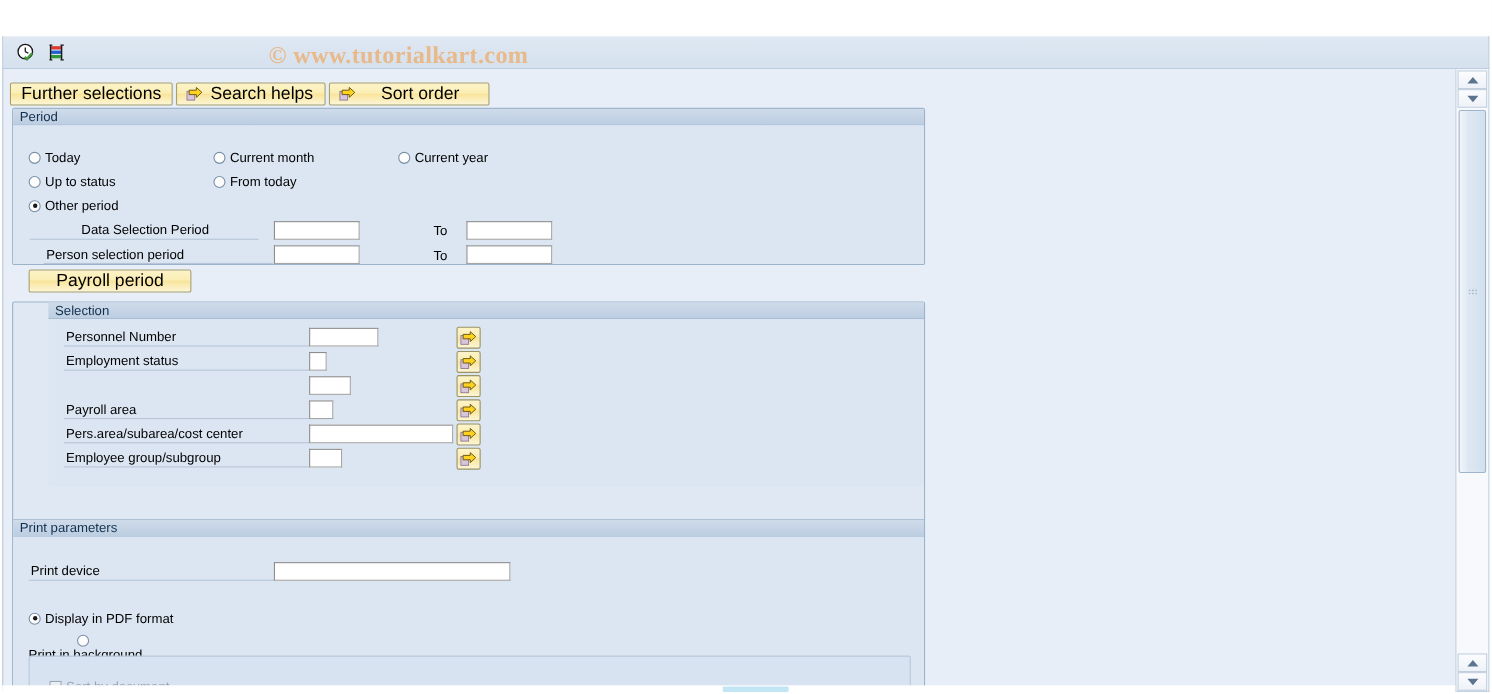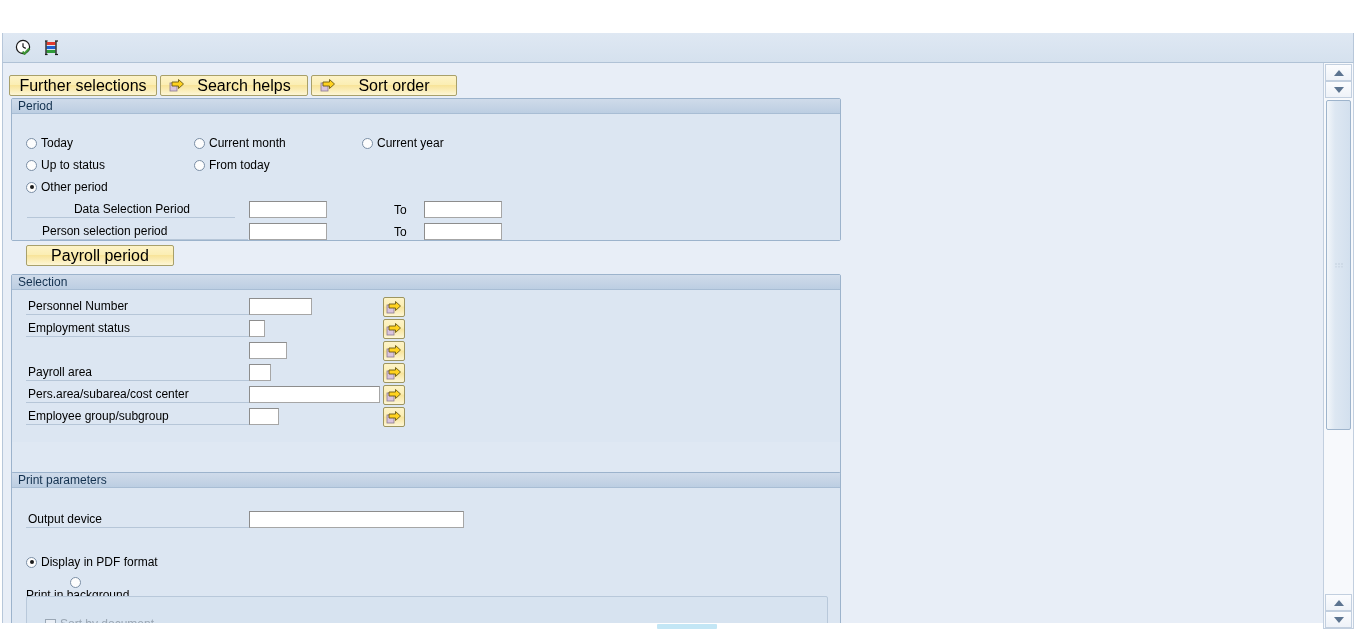--- a/index.html
+++ b/index.html
@@ -102,21 +102,21 @@
     display: inline-flex;
     align-items: center;
     justify-content: center;
     padding: 0 8px;
     cursor: pointer;
     white-space: nowrap;
   }
   .sapbtn .lbl { flex: 1; text-align: center; }
   .sapbtn .arrow-ico { margin-right: 4px; flex: 0 0 auto; display:flex; }
   #btn-further { width: 148px; }
-  #btn-search  { width: 148px; }
+  #btn-search  { width: 136px; }
   #btn-sort    { width: 146px; }
 
   
   .group {
     position: absolute;
     left: 8px;
     width: 830px;
     border: 1px solid #9cb3cc;
     background: #dfe8f3;
     border-radius: 2px;
@@ -298,20 +298,21 @@
         <rect x="4.5" y="12" width="9" height="3" fill="#2f9a38"></rect>
         <line x1="4" y1="3" x2="4" y2="16.5" stroke="#1a1a1a" stroke-width="1.3"></line>
         <line x1="14" y1="3" x2="14" y2="16.5" stroke="#1a1a1a" stroke-width="1.3"></line>
         <line x1="3" y1="3" x2="5.6" y2="3" stroke="#1a1a1a" stroke-width="1.2"></line>
         <line x1="3" y1="16.5" x2="5.6" y2="16.5" stroke="#1a1a1a" stroke-width="1.2"></line>
         <line x1="13" y1="3" x2="16" y2="3" stroke="#1a1a1a" stroke-width="1.2"></line>
         <line x1="13" y1="16.5" x2="16" y2="16.5" stroke="#1a1a1a" stroke-width="1.2"></line>
       </svg>
     </span>
   </div>
+  <div class="watermark">© www.tutorialkart.com</div>
 
   <div class="content">
 
     <div class="btnrow">
       <div class="sapbtn" id="btn-further">
         <span class="lbl">Further selections</span>
       </div>
       <div class="sapbtn" id="btn-search">
         <span class="arrow-ico">
           <svg width="16" height="15" viewBox="0 0 16 15">
@@ -372,21 +373,21 @@
         <input class="finput" style="left: 237px; top: 109px; width: 78px;" value="">
         <div class="plain-label" style="left:382px; top:111px;">To</div>
         <input class="finput" style="left: 412px; top: 109px; width: 78px;" value="">
 
         <div class="sapbtn" style="position:absolute; left:14px; top:131px; width:148px; height:21px;">
           <span class="lbl">Payroll period</span>
         </div>
       </div>
     </div>
 
-    <div class="group" style="top:211px; height:202px;">
+    <div class="group" style="top:211px; height:202px;padding-left:32px;">
       <div class="group-hdr">Selection</div>
       <div class="group-body" style="height:152px;">
 
         <div class="flabel" style="left:14px; top:8px; width:224px;">Personnel Number</div>
         <input class="finput" style="left: 237px; top: 8px; width: 63px;" value="">
         <div class="selbtn" style="left:371px; top:7px;">
           <svg width="16" height="15" viewBox="0 0 16 15">
             <rect x="1" y="5" width="7" height="8" fill="#d9c4dd" stroke="#8a7a92" stroke-width=".8"></rect>
             <path d="M3 4 L9.5 4 L9.5 1.5 L14.5 6 L9.5 10.5 L9.5 8 L3 8 Z" fill="#ffd21f" stroke="#6b5a14" stroke-width=".9" stroke-linejoin="round"></path>
           </svg>
@@ -436,21 +437,21 @@
           </svg>
         </div>
 
       </div>
     </div>
 
     <div class="group" style="top:409px; height:160px;">
       <div class="group-hdr">Print parameters</div>
       <div class="group-body" style="height:143px;">
 
-        <div class="flabel" style="left:14px; top:23px; width:224px;">Output device</div>
+        <div class="flabel" style="left:14px; top:23px; width:224px;">Print device</div>
         <input class="finput" style="left: 237px; top: 23px; width: 215px;" value="">
 
         <div class="radio-row" style="left:14px; top:67px;">
           <span class="radio sel"></span>
           <span>Display in PDF format</span>
         </div>
         <div class="radio-row" style="left:14px; top:89px;flex-direction:column;">
           <span class="radio"></span>
           <span>Print in background</span>
         </div>

